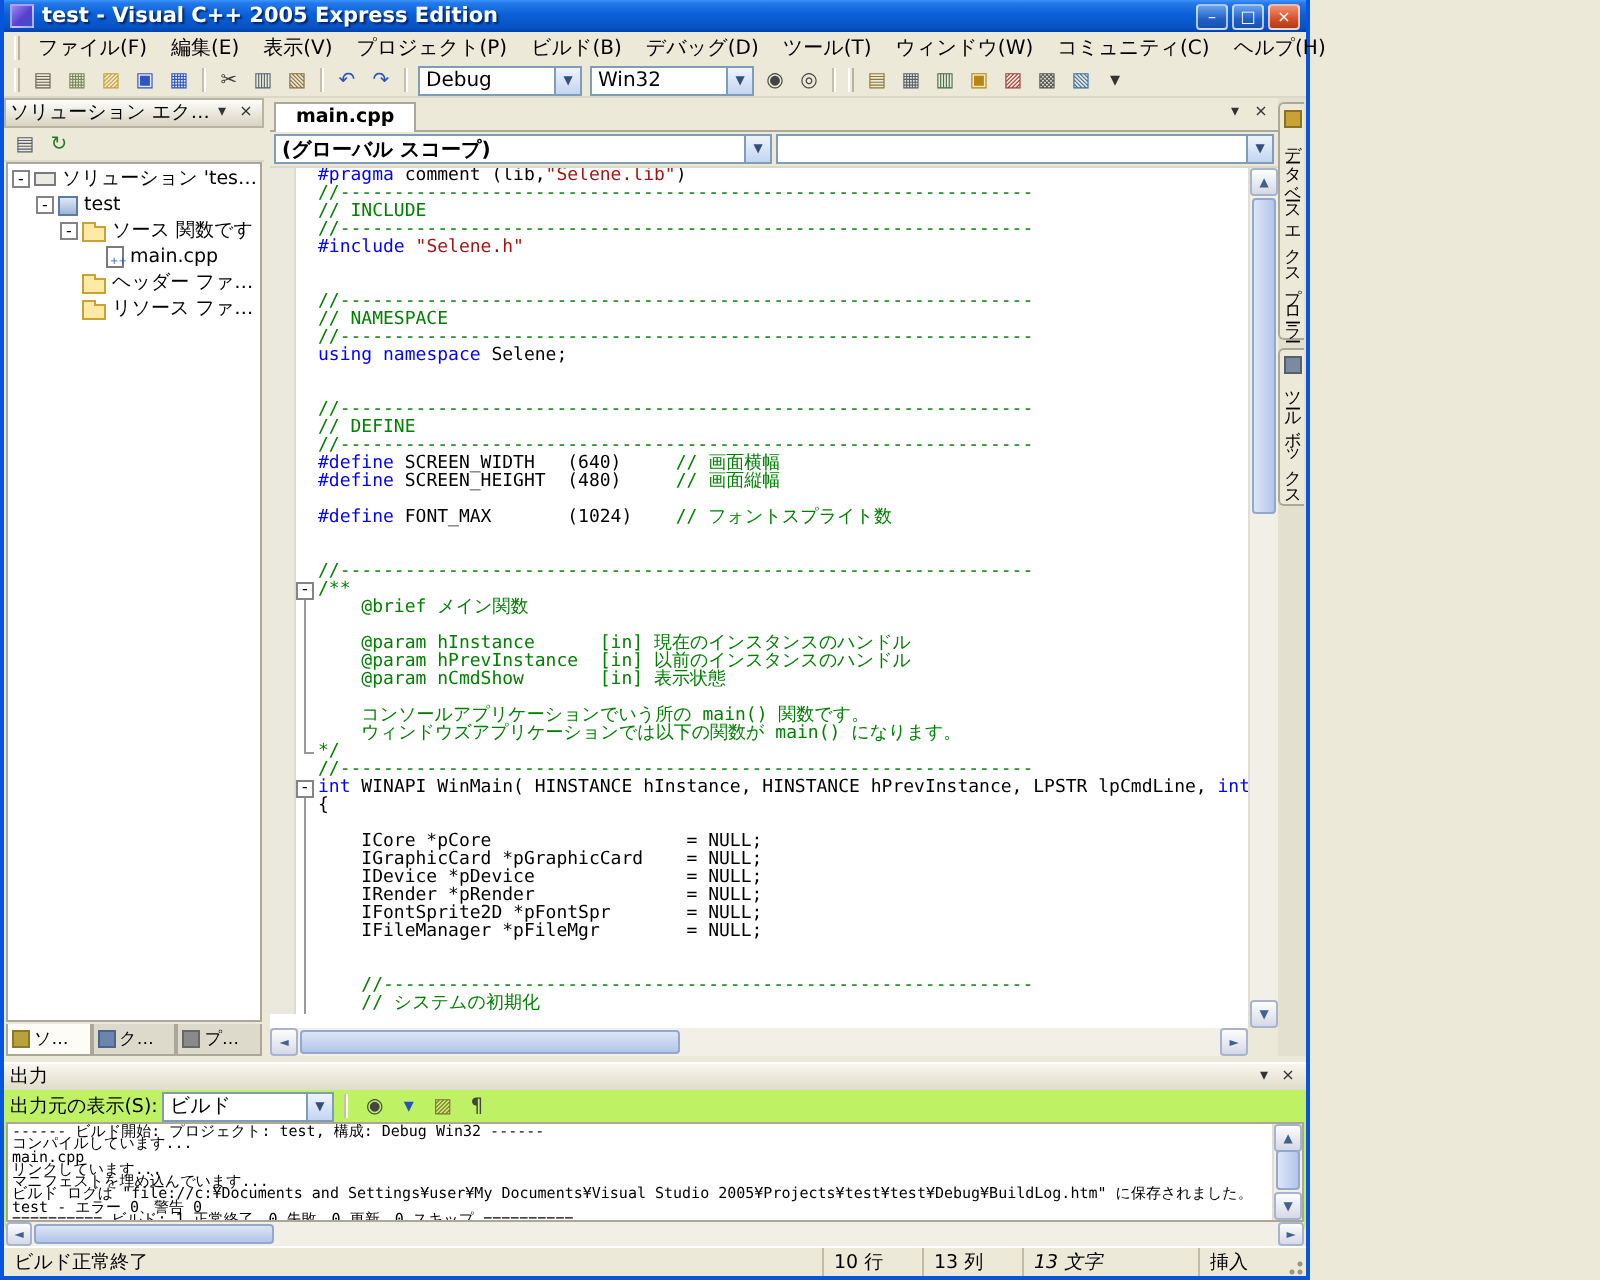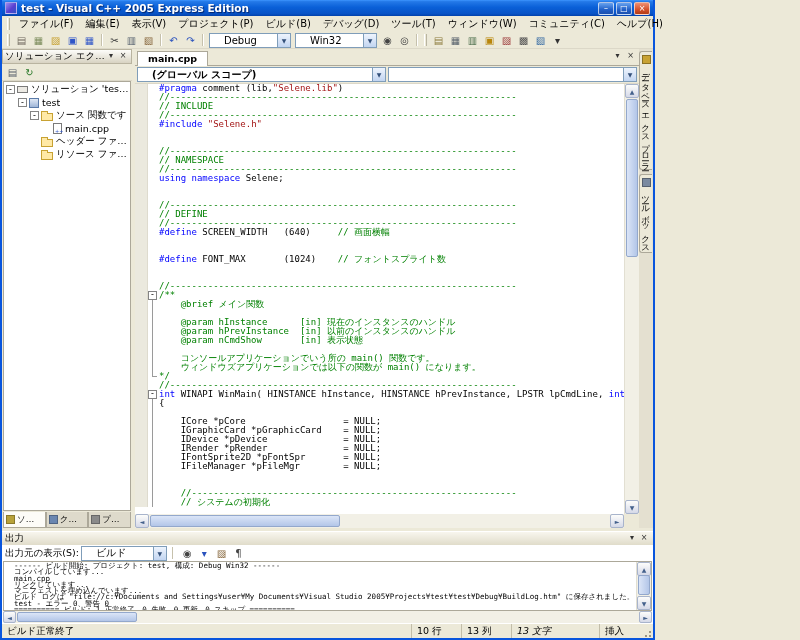--- a/index.html
+++ b/index.html
@@ -16,21 +16,21 @@
 
 .menubar{flex:0 0 15px;display:flex;align-items:center;background:#ece9d8;padding-left:2px;}
 .grip{width:3px;height:12px;border-left:1px solid #fff;border-right:1px solid #b9b4a0;margin:0 3px;flex:none;}
 .menu-item{padding:1px 6px;font-size:10px;white-space:nowrap;}
 
 .toolbar{flex:0 0 17px;display:flex;align-items:center;background:#ece9d8;border-bottom:1px solid #dcd8c8;padding-left:2px;}
 .tb-group{display:flex;align-items:center;}
 .tbtn{width:17px;height:15px;display:inline-flex;align-items:center;justify-content:center;font-size:10px;}
 .tsep{width:0;height:12px;border-left:1px solid #c6c1ac;border-right:1px solid #fff;margin:0 3px;display:inline-block;}
 .combo{display:inline-flex;align-items:center;background:#fff;border:1px solid #7f9db9;height:15px;font-size:10px;}
-.combo-val{padding-left:14px;flex:1;white-space:nowrap;overflow:hidden;}
+.combo-val{padding-left:3px;flex:1;white-space:nowrap;overflow:hidden;}
 .combo-arrow{width:13px;height:100%;margin-left:auto;background:linear-gradient(#eef4fd,#c2d5f1);border-left:1px solid #7f9db9;font-size:6px;display:flex;align-items:center;justify-content:center;color:#33507a;flex:none;}
 .tb-combo{width:82px;margin:0 2px;}
 
 .main{flex:1 1 auto;display:flex;min-height:0;}
 .se-panel{flex:0 0 130px;display:flex;flex-direction:column;min-width:0;background:#ece9d8;}
 .se-header{flex:0 0 14px;display:flex;align-items:center;background:linear-gradient(#fdfdfa,#d8d3c2);border:1px solid #b9b4a0;padding:0 2px;font-size:9.5px;}
 .se-title{flex:1;white-space:nowrap;overflow:hidden;text-overflow:ellipsis;}
 .ph-btn{width:12px;height:11px;font-size:8px;line-height:10px;text-align:center;color:#333;flex:none;}
 .se-toolbar{flex:0 0 17px;display:flex;align-items:center;padding-left:2px;border-bottom:1px solid #dcd8c8;}
 .se-tree{flex:1;background:#fff;border:1px solid #aca899;margin:0 1px;overflow:hidden;padding-top:1px;}
@@ -84,26 +84,26 @@
 .corner{flex:0 0 15px;background:#ece9d8;}
 
 .right-strip{flex:0 0 14px;background:#e4e0d0;display:flex;flex-direction:column;padding-top:2px;}
 .rs-tab{display:flex;flex-direction:column;align-items:center;background:#ece9d8;border:1px solid #aca899;border-right:none;border-radius:3px 0 0 3px;margin-bottom:4px;padding:3px 0;width:13px;}
 .rs-icon{width:9px;height:9px;margin-bottom:3px;border:1px solid rgba(0,0,0,.3);}
 .rs-icon.database-explorer{background:#c8a233;}
 .rs-icon.toolbox{background:#7a8aa0;}
 .rs-label{writing-mode:vertical-rl;font-size:8.5px;white-space:nowrap;}
 
 .hsplit{flex:0 0 3px;background:#ece9d8;}
-.out-panel{flex:0 0 92px;display:flex;flex-direction:column;background:#ffffff;min-height:0;}
+.out-panel{flex:0 0 92px;display:flex;flex-direction:column;background:#bef264;min-height:0;border-radius:13px;}
 .out-caption{flex:0 0 13px;display:flex;align-items:center;padding:0 3px;font-size:9.5px;background:linear-gradient(#f8f6ee,#e0dcca);border-top:1px solid #fff;}
 .out-toolbar{flex:0 0 16px;display:flex;align-items:center;gap:2px;padding:0 3px;}
 .out-label{font-size:9.5px;white-space:nowrap;}
 .out-combo{width:86px;}
-.out-body{flex:1;display:flex;margin:0 1px;border:1px solid #aca899;background:#fff;overflow:hidden;min-height:0;padding-left:8px;}
+.out-body{flex:1;display:flex;margin:0 1px;border:1px solid #aca899;background:#fff;overflow:hidden;min-height:0;}
 .out-lines{flex:1;min-width:0;padding:1px 2px;overflow:hidden;}
 .out-line{font-family:"DejaVu Sans Mono","Liberation Mono",monospace;font-size:7.5px;line-height:6.3px;white-space:pre;}
 .out-vscroll .vthumb{top:auto;bottom:15px;height:20px;}
 .out-hscroll{flex:0 0 12px;margin:0 1px;}
 .out-hscroll .sbtn{width:13px;}
 
 .statusbar{flex:0 0 15px;display:flex;align-items:center;background:#ece9d8;border-top:1px solid #fff;font-size:9.5px;padding-left:5px;}
 .sb-msg{flex:1;white-space:nowrap;overflow:hidden;}
 .sb-cell{width:50px;height:100%;display:flex;align-items:center;padding-left:5px;border-left:1px solid #c2bda8;flex:none;white-space:nowrap;}
 .sb-cell.wide{width:66px;font-style:italic;}
@@ -350,20 +350,21 @@
               <span class="code-text"><span class="tok-c">//----------------------------------------------------------------</span></span>
             </div>
             <div class="code-row">
               <span class="ind-cell"></span>
               <span class="ol-cell"></span>
               <span class="code-text"><span class="tok-k">#define</span><span class="tok-d"> SCREEN_WIDTH   (640)     </span><span class="tok-c">// 画面横幅</span></span>
             </div>
             <div class="code-row">
               <span class="ind-cell"></span>
               <span class="ol-cell"></span>
+              <span class="code-text"><span class="tok-k">#define</span><span class="tok-d"> SCREEN_HEIGHT  (480)     </span><span class="tok-c">// 画面縦幅</span></span>
             </div>
             <div class="code-row">
               <span class="ind-cell"></span>
               <span class="ol-cell"></span>
               <span class="code-text"></span>
             </div>
             <div class="code-row">
               <span class="ind-cell"></span>
               <span class="ol-cell"></span>
               <span class="code-text"><span class="tok-k">#define</span><span class="tok-d"> FONT_MAX       (1024)    </span><span class="tok-c">// フォントスプライト数</span></span>

